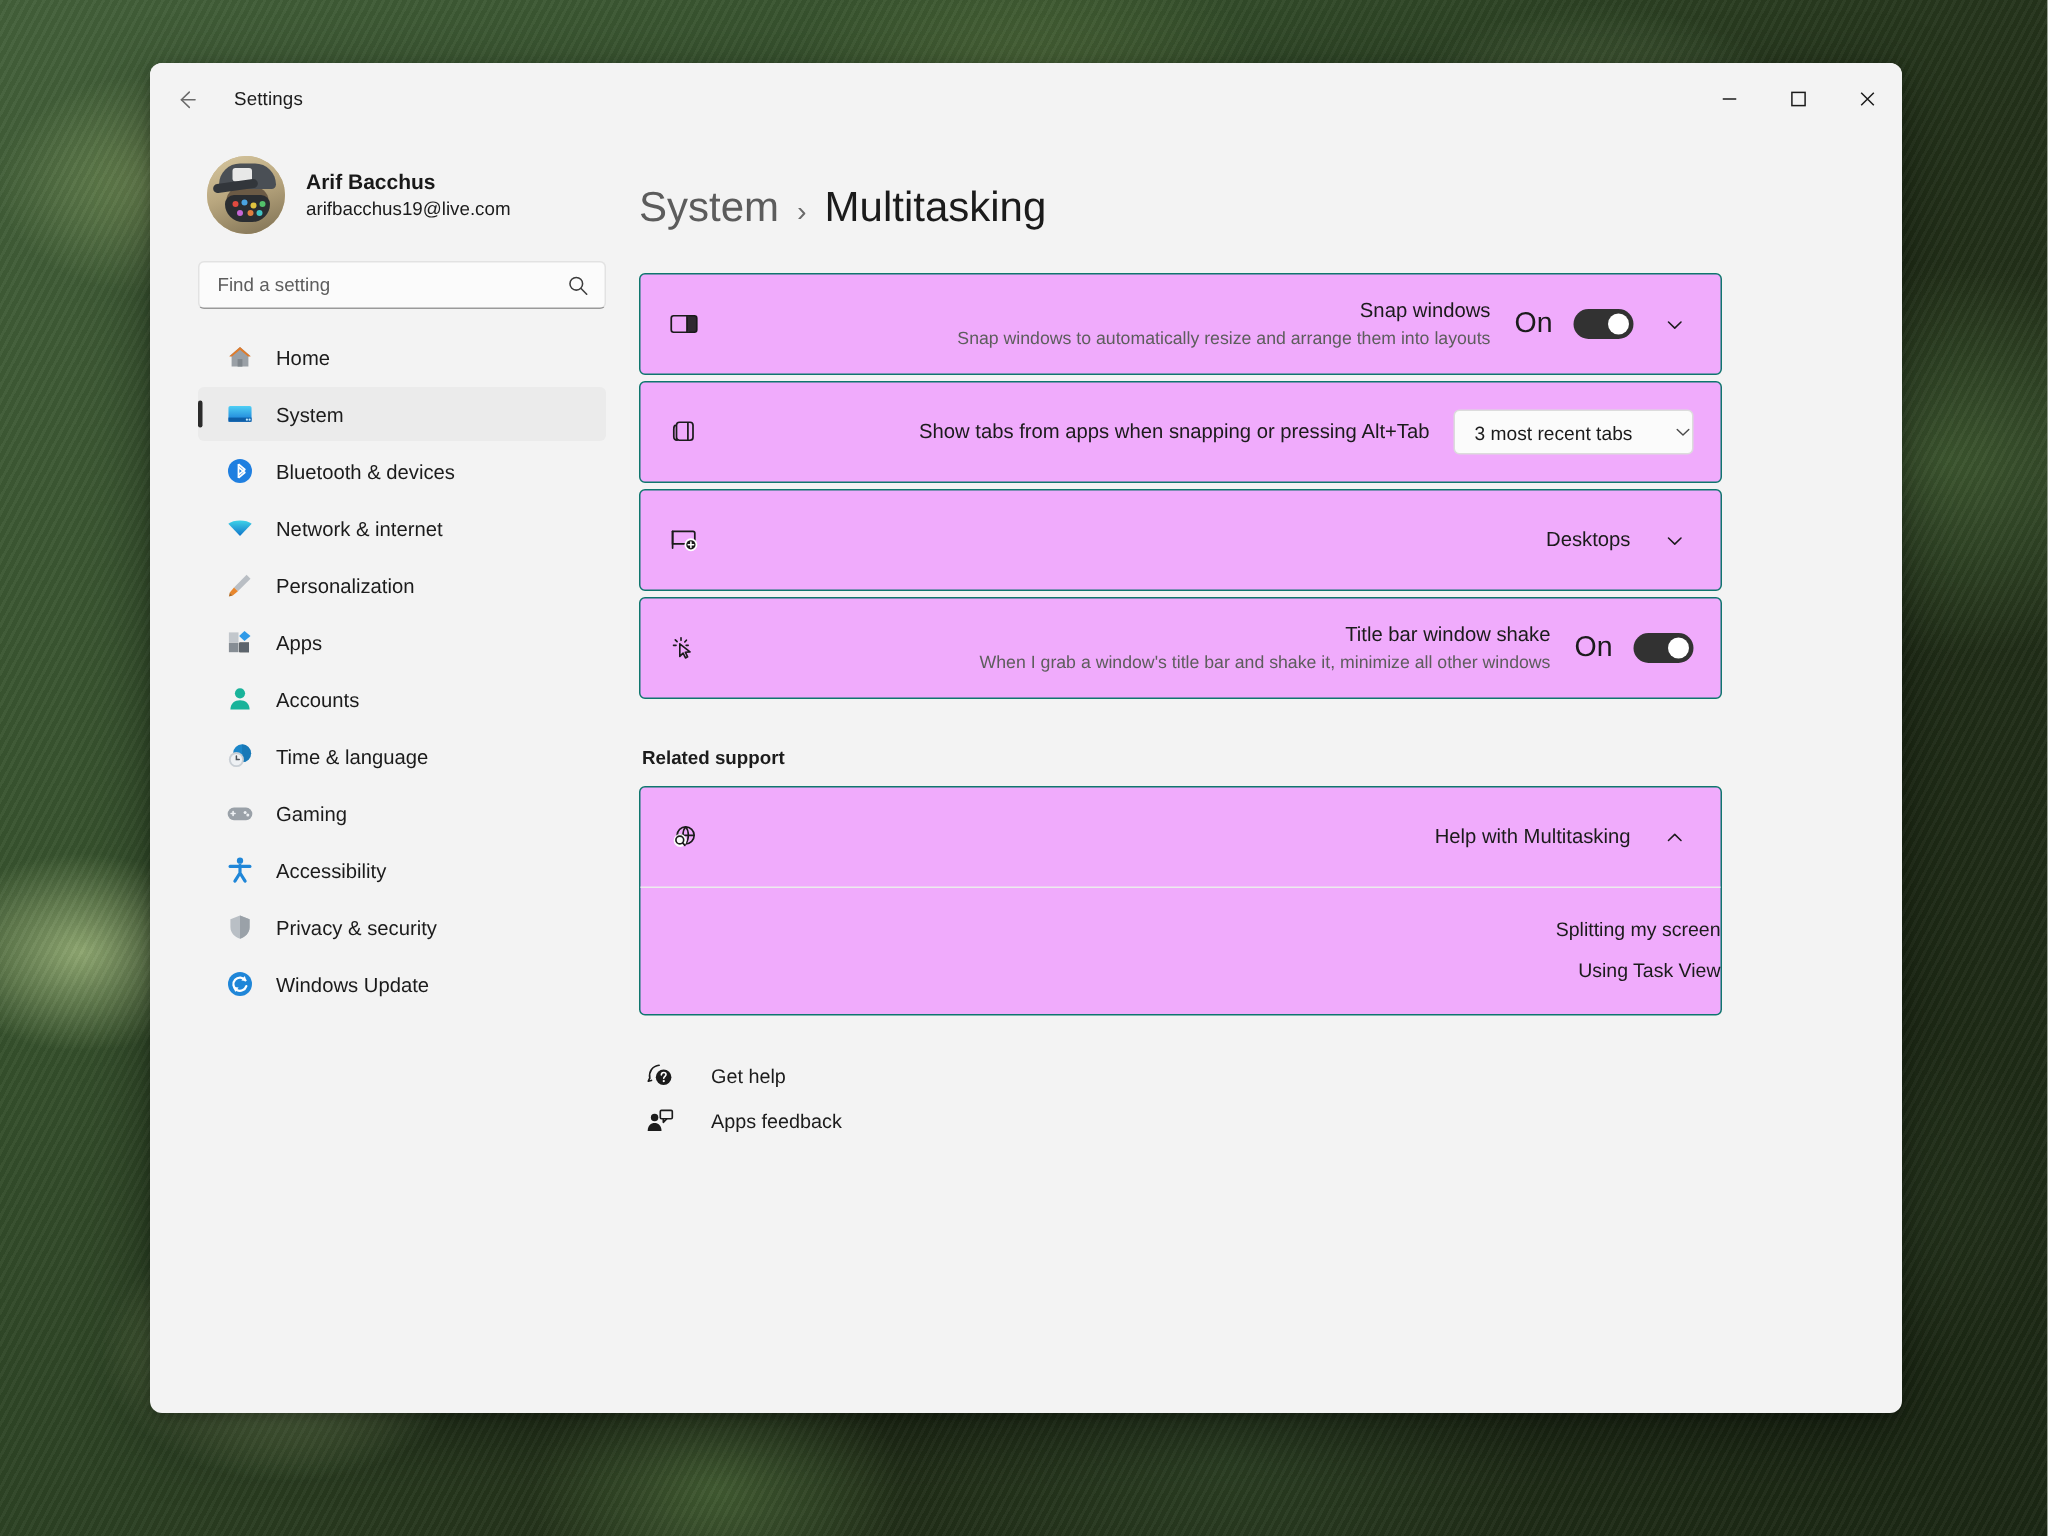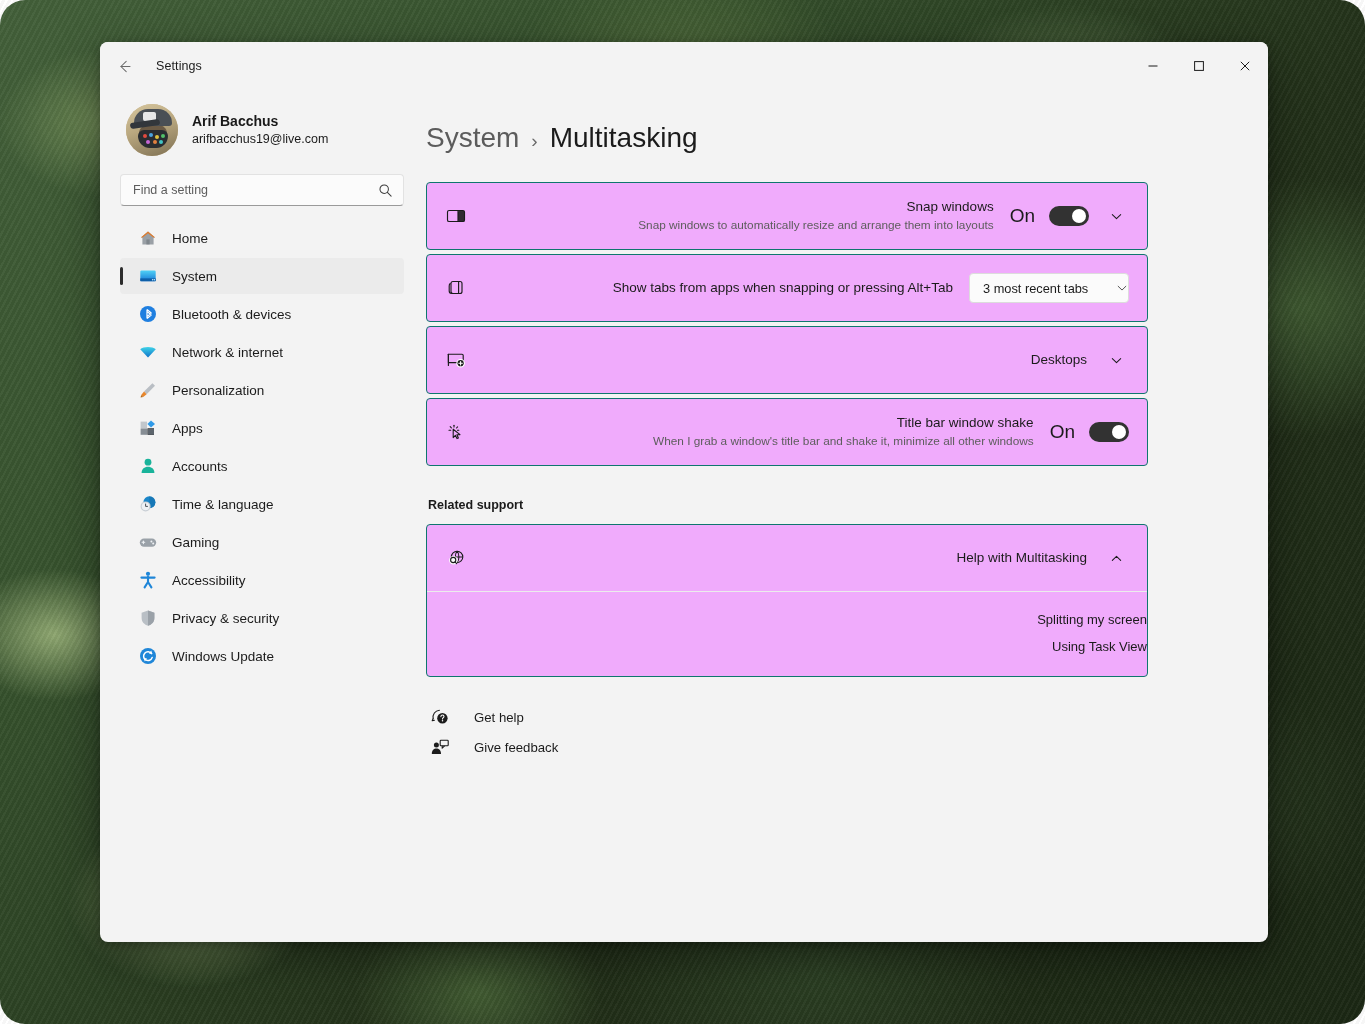--- a/index.html
+++ b/index.html
@@ -22,21 +22,20 @@
       radial-gradient(ellipse 220px 150px at 22% 35%, #5d7c46 0%, rgba(93,124,70,0) 60%),
       radial-gradient(ellipse 160px 110px at 4% 62%, #8fa771 0%, rgba(143,167,113,0) 60%),
       radial-gradient(ellipse 200px 140px at 14% 88%, #7b9460 0%, rgba(123,148,96,0) 62%),
       radial-gradient(ellipse 260px 170px at 50% 6%, #4a6538 0%, rgba(74,101,56,0) 62%),
       radial-gradient(ellipse 240px 160px at 78% 10%, #587349 0%, rgba(88,115,73,0) 62%),
       radial-gradient(ellipse 300px 200px at 95% 30%, #3d5730 0%, rgba(61,87,48,0) 65%),
       radial-gradient(ellipse 280px 190px at 88% 78%, #27381f 0%, rgba(39,56,31,0) 65%),
       radial-gradient(ellipse 320px 210px at 60% 95%, #2b3f23 0%, rgba(43,63,35,0) 65%),
       radial-gradient(ellipse 200px 150px at 35% 97%, #415b32 0%, rgba(65,91,50,0) 62%),
       linear-gradient(135deg, #43603a 0%, #35502c 30%, #223019 60%, #1b2714 100%);
-    border-radius: 25px;
   }
   
   #desktop::before {
     content: "";
     position: absolute; inset: 0;
     background-image:
       radial-gradient(circle at 12% 18%, rgba(200,220,180,.18) 0 2px, transparent 3px),
       radial-gradient(circle at 30% 55%, rgba(190,215,170,.14) 0 2px, transparent 3px),
       radial-gradient(circle at 70% 25%, rgba(210,230,195,.12) 0 2px, transparent 3px),
       radial-gradient(circle at 85% 60%, rgba(225,240,215,.20) 0 2px, transparent 3px),
@@ -87,21 +86,21 @@
     cursor: pointer;
   }
 
   
   .window-body { flex: 1 1 auto; display: flex; min-height: 0; }
 
   
   .sidebar {
     width: 320px;
     flex: 0 0 320px;
-    padding: 0 16px 0 20px;
+    padding: 0 16px 0 32px;
     overflow: hidden;
   }
   .account {
     display: flex; align-items: center;
     gap: 14px;
     padding: 14px 6px 18px 6px;
     cursor: pointer;
   }
   .avatar {
     width: 52px; height: 52px;
@@ -636,20 +635,20 @@
           </div>
           <div class="footlink">
             <div class="fl-ico">
               <svg width="20" height="20" viewBox="0 0 20 20">
                 <circle cx="6.4" cy="8" r="2.5" fill="#1b1b1b"></circle>
                 <path d="M1.8 17 C1.8 13.2 4 11.6 6.4 11.6 C8.8 11.6 11 13.2 11 17 Z" fill="#1b1b1b"></path>
                 <rect x="10.2" y="3.2" width="8" height="5.6" rx=".8" fill="none" stroke="#1b1b1b" stroke-width="1.1"></rect>
                 <path d="M12.2 8.8 L12.2 11.2 L14.6 8.8" fill="none" stroke="#1b1b1b" stroke-width="1.1" stroke-linejoin="round"></path>
               </svg>
             </div>
-            <span class="fl-label">Give feedback</span>
+            <span class="fl-label">Apps feedback</span>
           </div>
         </div>
 
       </div>
     </div>
   </div>
 </div>
 
 </body></html>

